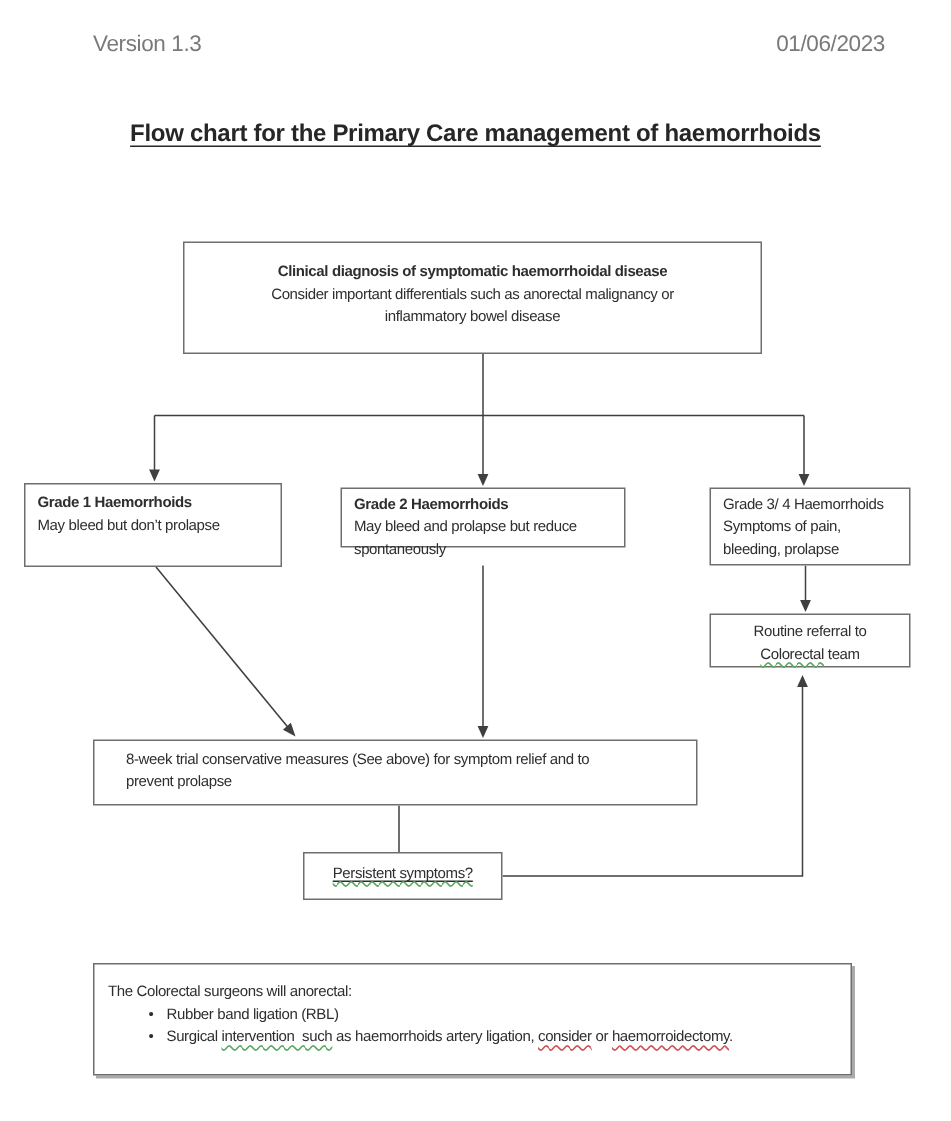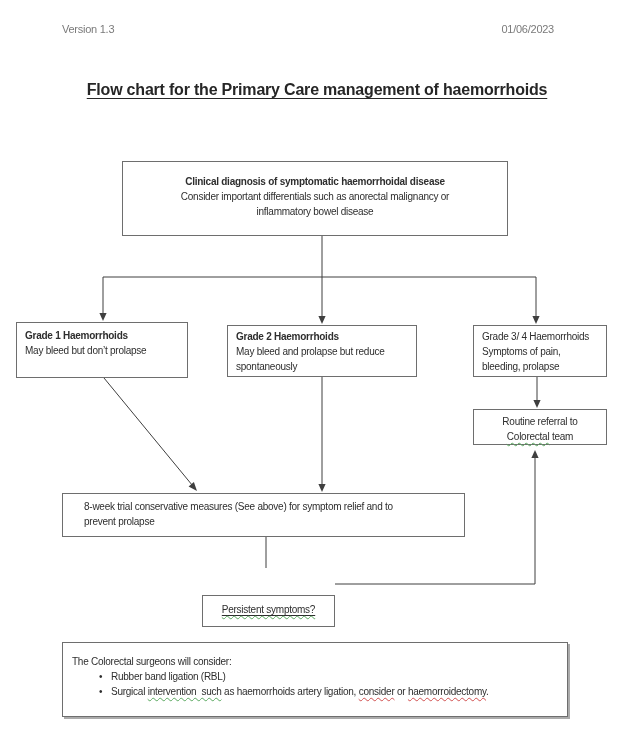--- a/index.html
+++ b/index.html
@@ -2,35 +2,35 @@
 <html><head>
 <meta charset="utf-8">
 <style>
   html,body{margin:0;padding:0;background:#ffffff;}
   .page{
     position:relative;width:634px;height:747px;background:#ffffff;overflow:hidden;
     font-family:"Liberation Sans",sans-serif;
     font-size:10px;line-height:15px;letter-spacing:-0.25px;color:#2e2e2e;
   }
   .hdr{position:absolute;top:22px;left:0;right:0;display:flex;justify-content:space-between;
-       padding:0 80px 0 62px;color:#7a7a7a;font-size:11px;}
+       padding:0 44px 0 62px;color:#7a7a7a;font-size:15px;}
   .title{position:absolute;top:82px;left:0;width:100%;text-align:center;
          font-weight:bold;font-size:16px;letter-spacing:-0.2px;color:#262626;}
   .title span{text-decoration-line:underline;text-decoration-thickness:1px;text-underline-offset:2.5px;}
   svg.connectors{position:absolute;left:0;top:0;z-index:1;}
   .box{position:absolute;background:#ffffff;border:1px solid #6e6e6e;box-sizing:border-box;z-index:2;}
   .b{font-weight:bold;}
   .center{text-align:center;}
   .clinical{left:122px;top:161px;width:386px;height:75px;padding-top:12px;}
   .grade1{left:16px;top:322px;width:172px;height:56px;padding:5px 8px;}
-  .grade2{left:227px;top:325px;width:190px;height:52px;padding:3px 8px;}
+  .grade2{left:227px;top:325px;width:190px;height:40px;padding:3px 8px;}
   .grade34{left:473px;top:325px;width:134px;height:52px;padding:3px 8px;}
   .routine{left:473px;top:409px;width:134px;height:36px;padding-top:4px;}
   .eightweek{left:62px;top:493px;width:403px;height:44px;padding:5px 21px;}
-  .persistent{left:202px;top:568px;width:133px;height:32px;padding-top:6px;margin-top:27px;}
+  .persistent{left:202px;top:568px;width:133px;height:32px;padding-top:6px;}
   .consider{left:62px;top:642px;width:506px;height:75px;padding:11px 10px 0 9px;
             box-shadow:2px 2px 0 #ababab;}
   .bullet-row{display:flex;}
   .bullet-dot{width:12px;margin-left:27px;flex:0 0 auto;}
   .seg,.bullet-text{white-space:pre-wrap;}
   .sq-green{text-decoration-line:underline;text-decoration-style:wavy;
             text-decoration-color:#5aa860;text-decoration-thickness:1px;text-underline-offset:2px;}
   .sq-red{text-decoration-line:underline;text-decoration-style:wavy;
           text-decoration-color:#d05050;text-decoration-thickness:1px;text-underline-offset:2px;}
   .u-solid{text-decoration-line:underline;text-decoration-thickness:1px;text-underline-offset:2px;}
@@ -101,21 +101,21 @@
   <div class="box eightweek">
     <div>8-week trial conservative measures (See above) for symptom relief and to</div>
     <div>prevent prolapse</div>
   </div>
 
   <div class="box persistent center">
     <span class="u-solid"><span class="sq-green">Persistent symptoms?</span></span>
   </div>
 
   <div class="box consider">
-    <div>The Colorectal surgeons will consider:</div>
+    <div>The Colorectal surgeons will anorectal:</div>
     <div class="bullet-row">
       <span class="bullet-dot">•</span>
       <span class="bullet-text">Rubber band ligation (RBL)</span>
     </div>
     <div class="bullet-row">
       <span class="bullet-dot">•</span>
       <span class="bullet-text"><span class="seg">Surgical </span><span class="seg sq-green">intervention  such</span><span class="seg"> as haemorrhoids artery ligation, </span><span class="seg sq-red">consider</span><span class="seg"> or </span><span class="seg sq-red">haemorroidectomy</span><span class="seg">.</span></span>
     </div>
   </div>
 

